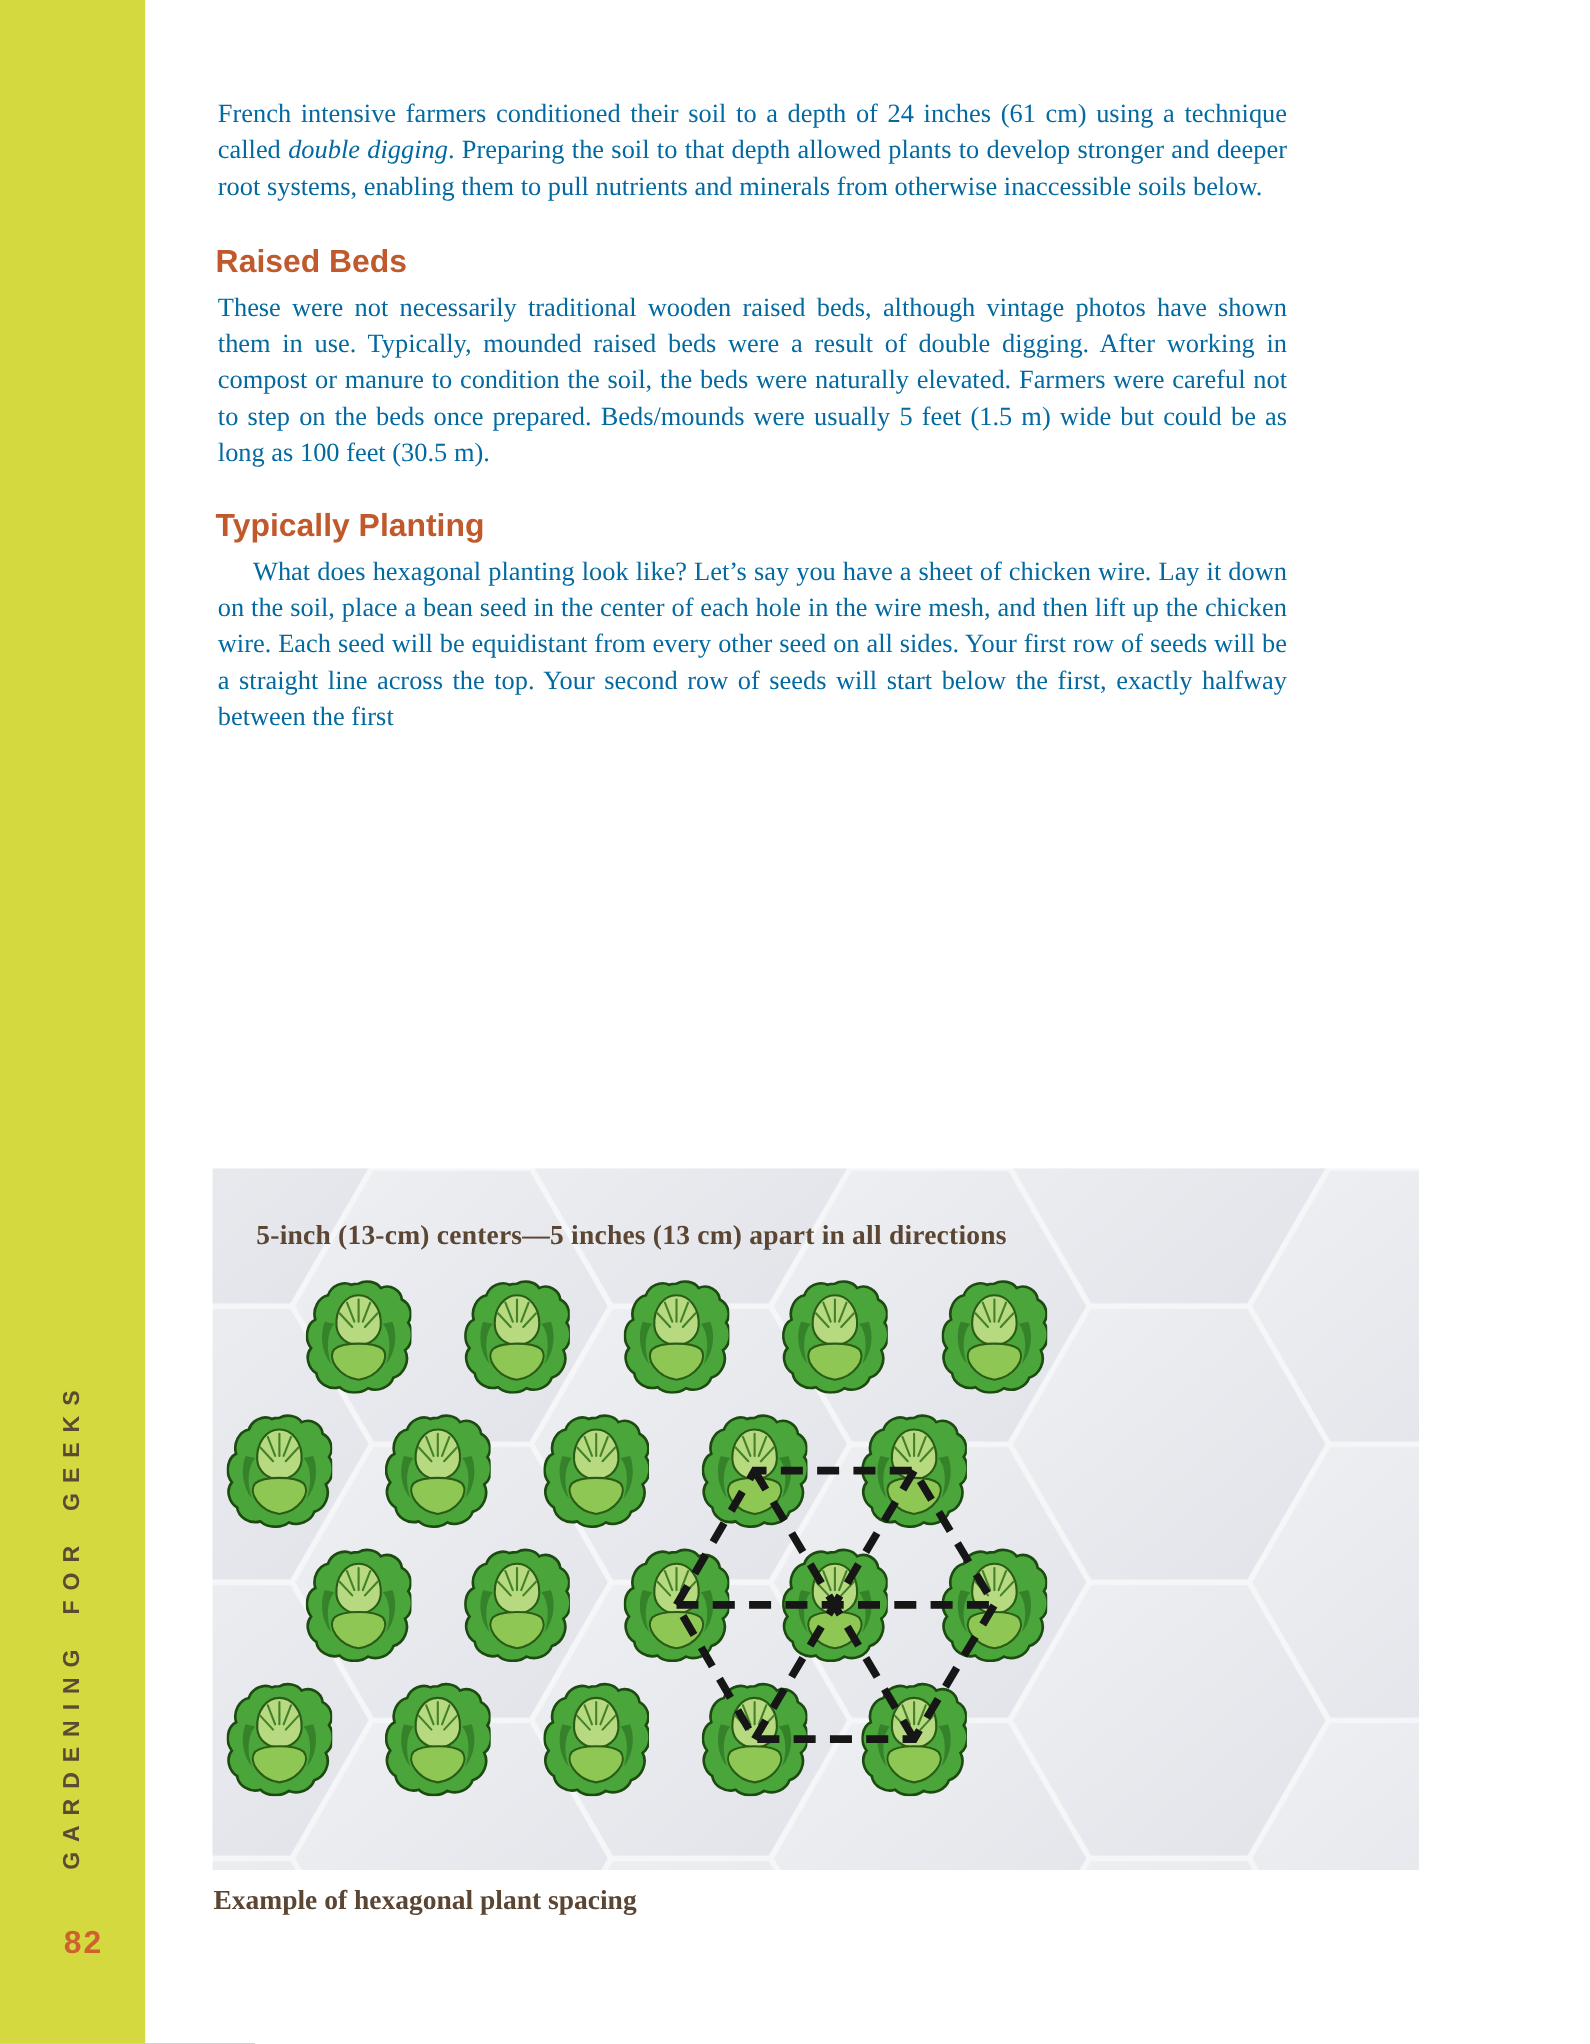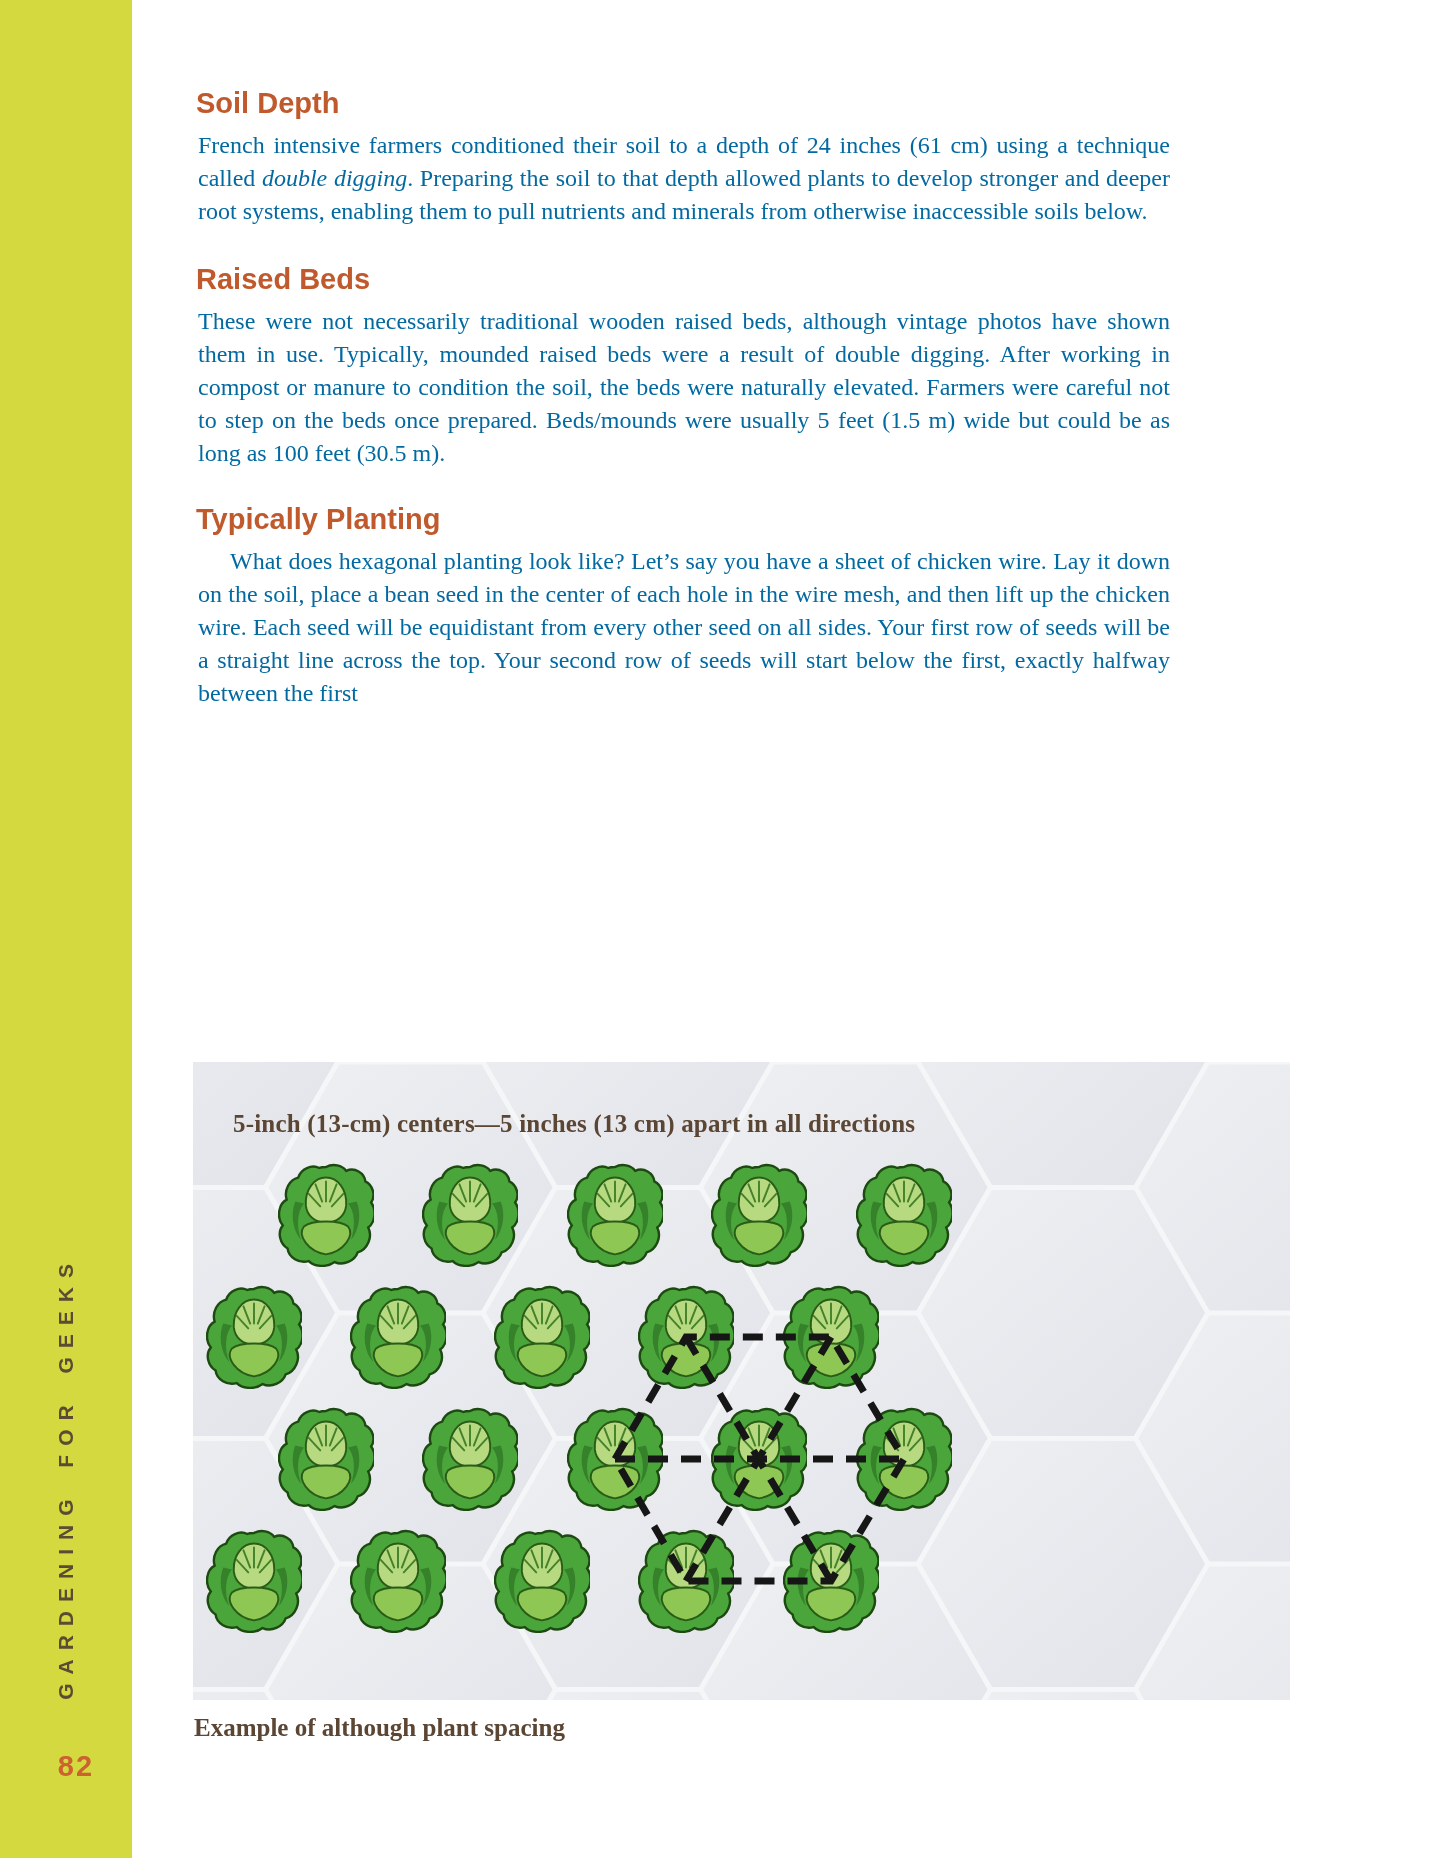--- a/index.html
+++ b/index.html
@@ -69,21 +69,20 @@
 
   <div class="sidebar">
     <div class="sidebar-label-wrap">
       <span class="vtext">GARDENING FOR GEEKS</span>
     </div>
     <div class="page-number">82</div>
   </div>
 
   <main class="content">
     <section class="sec">
-      <h2>Soil Depth</h2>
       <p>French intensive farmers conditioned their soil to a depth of 24 inches (61 cm) using a technique called <em>double digging</em>. Preparing the soil to that depth allowed plants to develop stronger and deeper root systems, enabling them to pull nutrients and minerals from otherwise inaccessible soils below.</p>
     </section>
     <section class="sec">
       <h2>Raised Beds</h2>
       <p>These were not necessarily traditional wooden raised beds, although vintage photos have shown them in use. Typically, mounded raised beds were a result of double digging. After working in compost or manure to condition the soil, the beds were naturally elevated. Farmers were careful not to step on the beds once prepared. Beds/mounds were usually 5 feet (1.5 m) wide but could be as long as 100 feet (30.5 m).</p>
     </section>
     <section class="sec">
       <h2>Typically Planting</h2>
       <p class="indent">What does hexagonal planting look like? Let’s say you have a sheet of chicken wire. Lay it down on the soil, place a bean seed in the center of each hole in the wire mesh, and then lift up the chicken wire. Each seed will be equidistant from every other seed on all sides. Your first row of seeds will be a straight line across the top. Your second row of seeds will start below the first, exactly halfway between the first</p>
     </section>
@@ -141,15 +140,15 @@
       <g id="overlay-layer">
           <polygon points="422,397 493,275 638,275 711,397 638,519 493,519" class="dash"></polygon>
           <line x1="422" y1="397" x2="711" y2="397" class="dash"></line>
           <line x1="493" y1="275" x2="638" y2="519" class="dash"></line>
           <line x1="638" y1="275" x2="493" y2="519" class="dash"></line>
         </g>
     </svg>
     <div class="fig-inner-caption">5-inch (13-cm) centers—5 inches (13 cm) apart in all directions</div>
   </figure>
 
-  <div class="fig-caption">Example of although plant spacing</div>
+  <div class="fig-caption">Example of hexagonal plant spacing</div>
 
 </div>
 
 </body></html>

